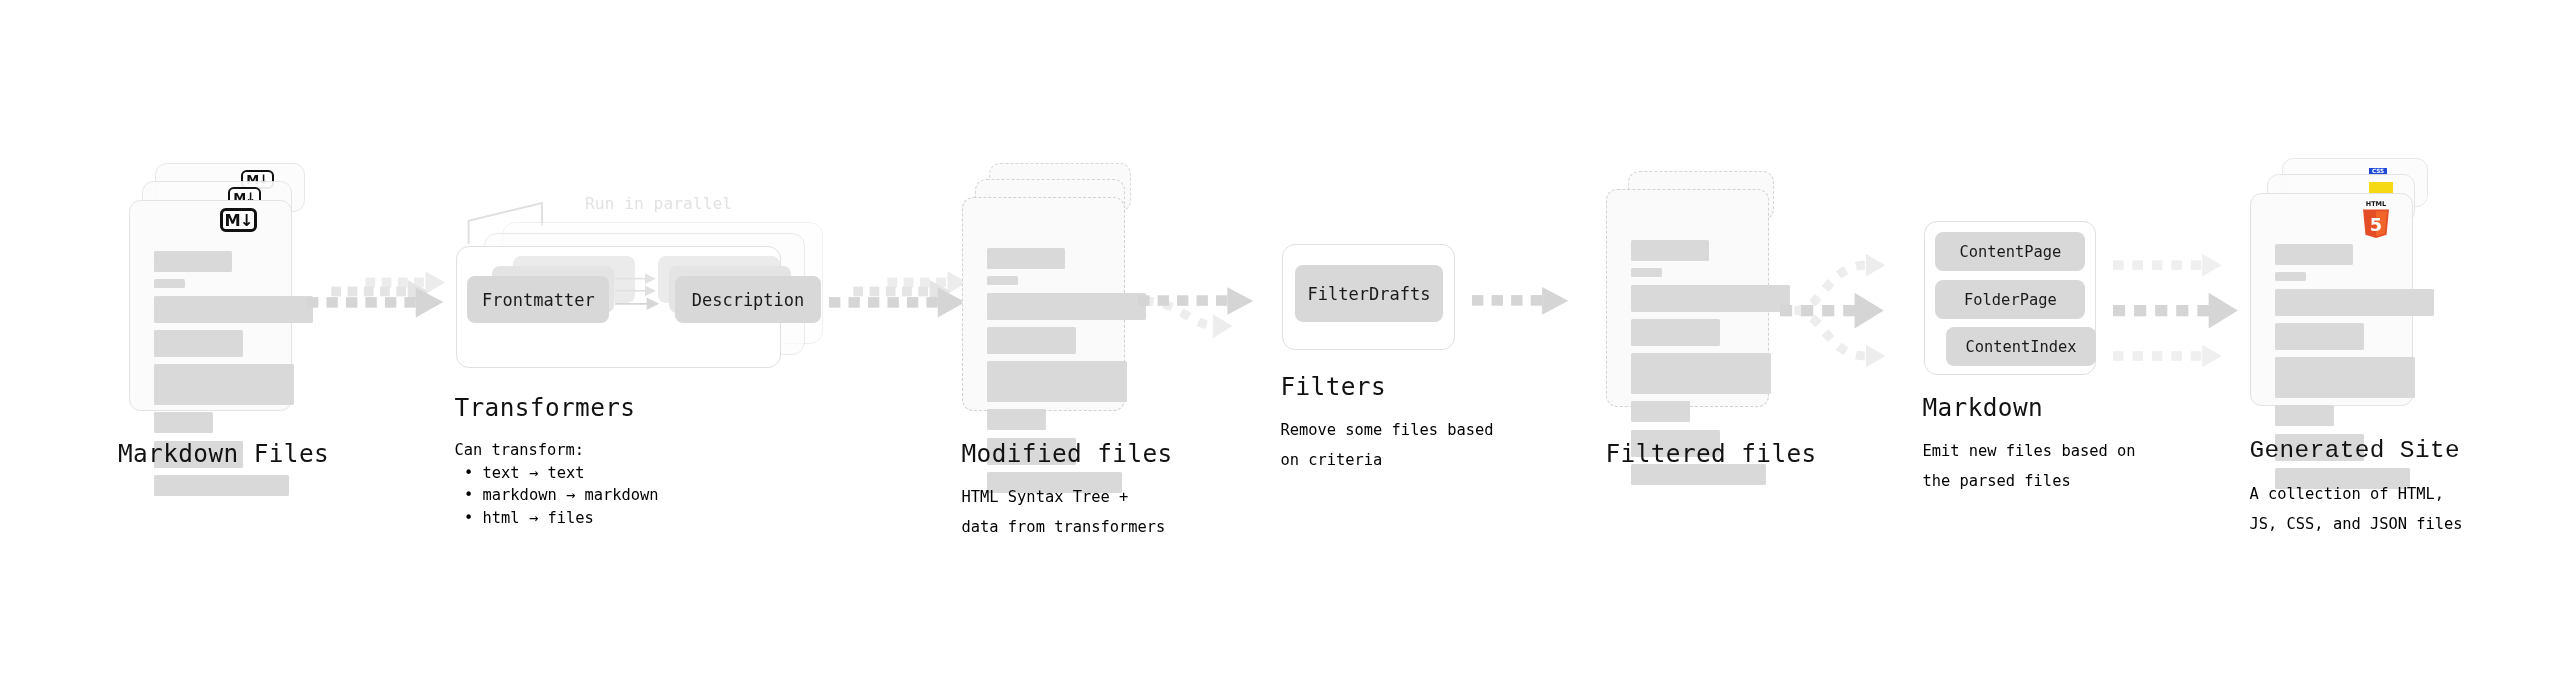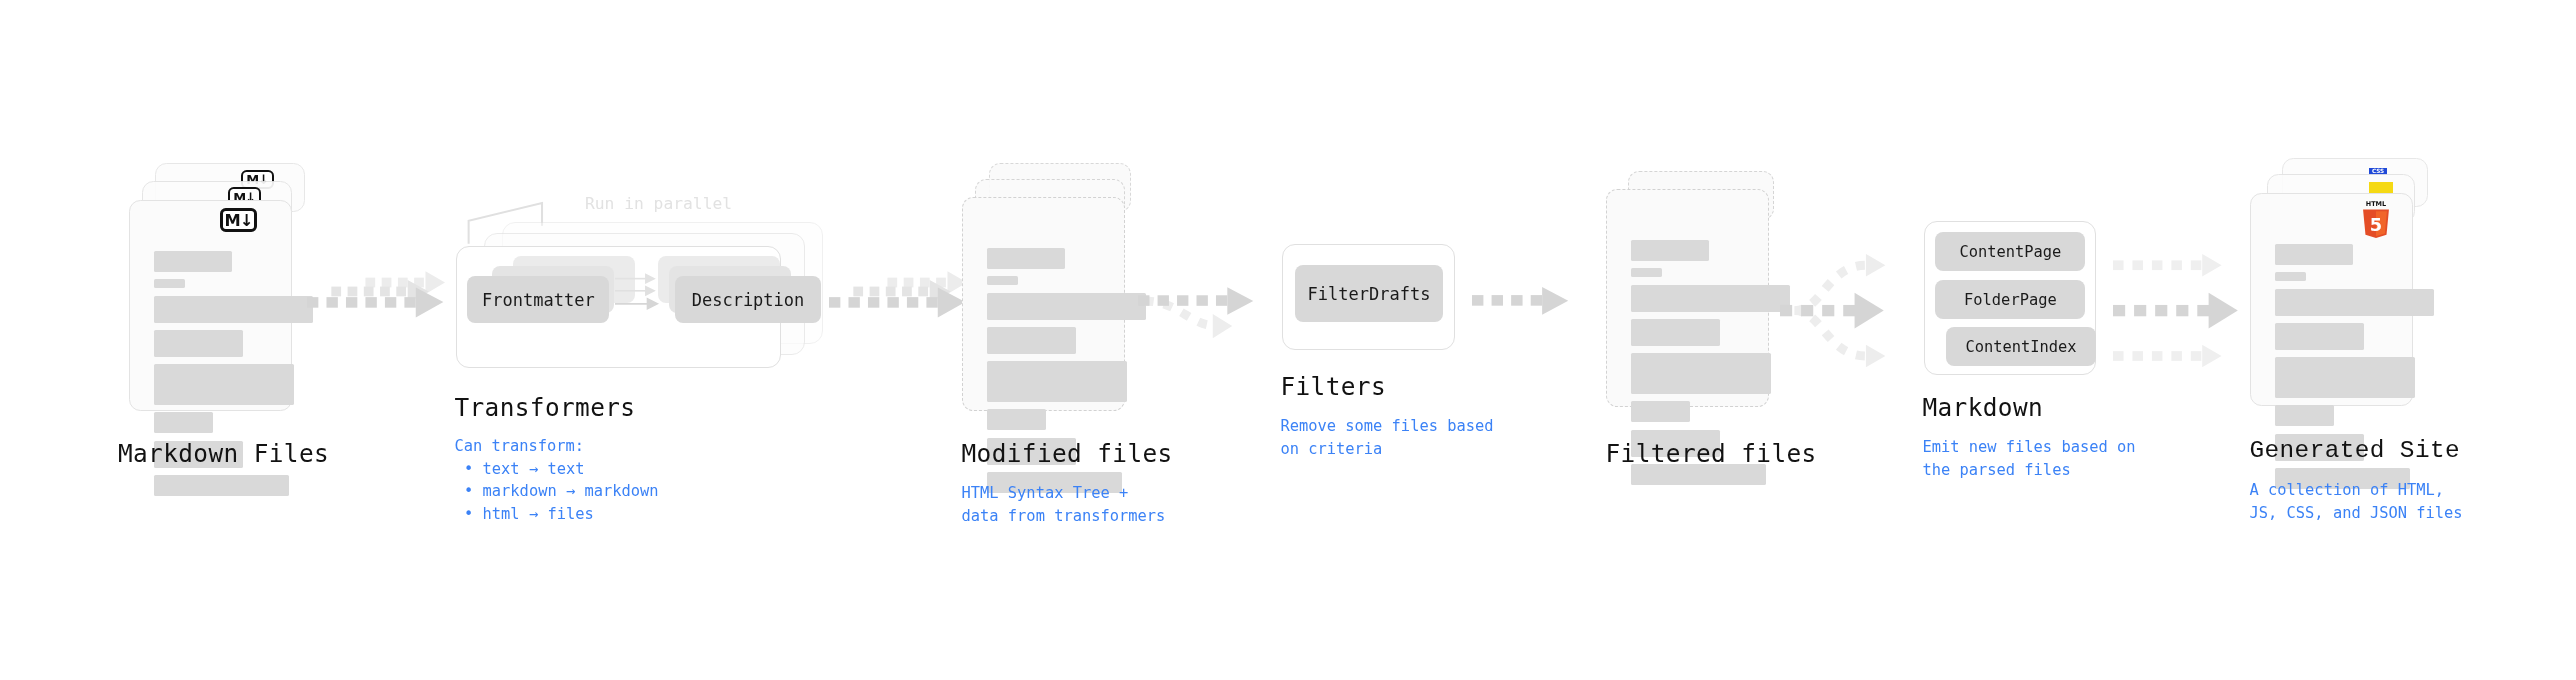--- a/index.html
+++ b/index.html
@@ -86,22 +86,22 @@
   .title{
     position:absolute;
     font-size:24.4px;
     color:#121212;
     white-space:nowrap;
     letter-spacing:0.4px;
   }
   .subtitle{
     position:absolute;
     font-size:15.4px;
-    line-height:23px;
-    color:#3b82f6;
+    line-height:30px;
+    color:#000000;
     white-space:pre;
   }
   .paralabel{
     position:absolute;
     font-size:16.3px;
     color:#e2e2e2;
     white-space:nowrap;
   }
 
   

